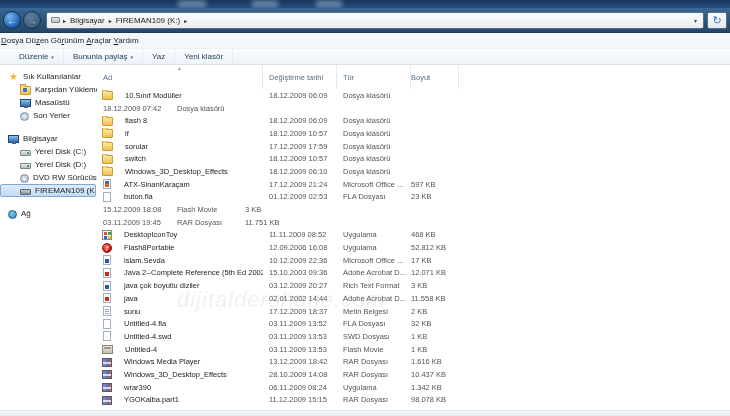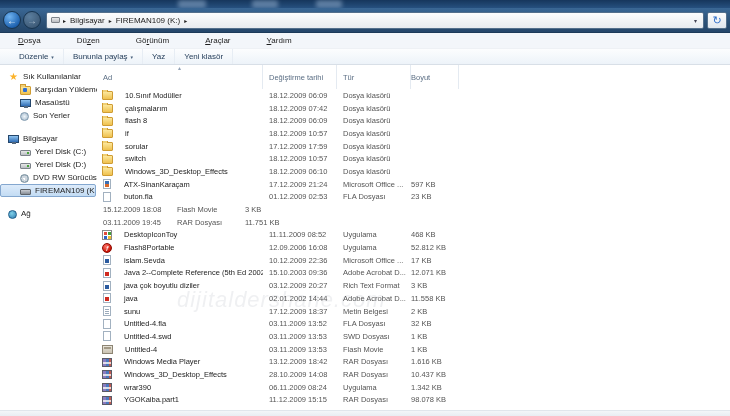--- a/index.html
+++ b/index.html
@@ -16,21 +16,21 @@
   .back{background:radial-gradient(circle at 35% 30%,#6fb3f0,#1f63b0 70%,#15437c);color:#fff}
   .fwd{background:radial-gradient(circle at 35% 30%,#5b7e9e,#344f6b);color:#aebfcf}
   .addressbar{flex:1;height:17px;background:linear-gradient(#fdfdfd,#e7ebef);border:1px solid #54708c;border-radius:2px;margin:0 3px;display:flex;align-items:center;font-size:8px;color:#1a1a1a;padding:0 4px;box-sizing:border-box;white-space:nowrap}
   .crumb-sep{color:#222;font-size:6px;margin:0 3px}
   .crumb{padding:0 1px}
   .addr-drop{margin-left:auto;color:#445;font-size:6px;padding:0 2px}
   .refreshbtn{width:20px;height:17px;flex:none;background:linear-gradient(#fdfdfd,#e0e7ee);border:1px solid #54708c;border-radius:2px;color:#2b6cc8;font-size:11px;line-height:14px;text-align:center;box-sizing:border-box}
 
   
   .menubar{height:15px;background:#f3f6fa;display:flex;align-items:center;font-size:8px;color:#1e1e1e;border-bottom:1px solid #eef1f5}
-  .menu-item{padding:0 18px}
+  .menu-item{padding:0 1px}
   .ukey{text-decoration:underline}
 
   
   .cmdbar{height:16px;background:linear-gradient(#fcfdfe,#edf3f9);border-bottom:1px solid #d8dfe7;display:flex;align-items:flex-start;font-size:8px;color:#28405c;padding-left:10px;box-sizing:border-box}
   .cmd-item{padding:0 9px;display:flex;align-items:center;gap:3px;height:100%;border-right:1px solid #e7edf4}
   .cmd-drop{font-size:5px;color:#4a617c}
 
   
   .main{display:flex;height:352px;position:relative}
   .sidebar{width:97px;flex:none;padding-top:5px;font-size:8px;color:#1e1e1e;overflow:hidden}
@@ -221,24 +221,20 @@
           <div class="row">
             <span class="c-name">
               <span class="ic ic-folder"></span>
               <span>10.Sınıf Modüller</span>
             </span>
             <span class="c-date">18.12.2009 06:09</span>
             <span class="c-type">Dosya klasörü</span>
             <span class="c-size"></span>
           </div>
           <div class="row">
-            <span class="c-name">
-              <span class="ic ic-folder"></span>
-              <span>çalışmalarım</span>
-            </span>
             <span class="c-date">18.12.2009 07:42</span>
             <span class="c-type">Dosya klasörü</span>
             <span class="c-size"></span>
           </div>
           <div class="row">
             <span class="c-name">
               <span class="ic ic-folder"></span>
               <span>flash 8</span>
             </span>
             <span class="c-date">18.12.2009 06:09</span>

